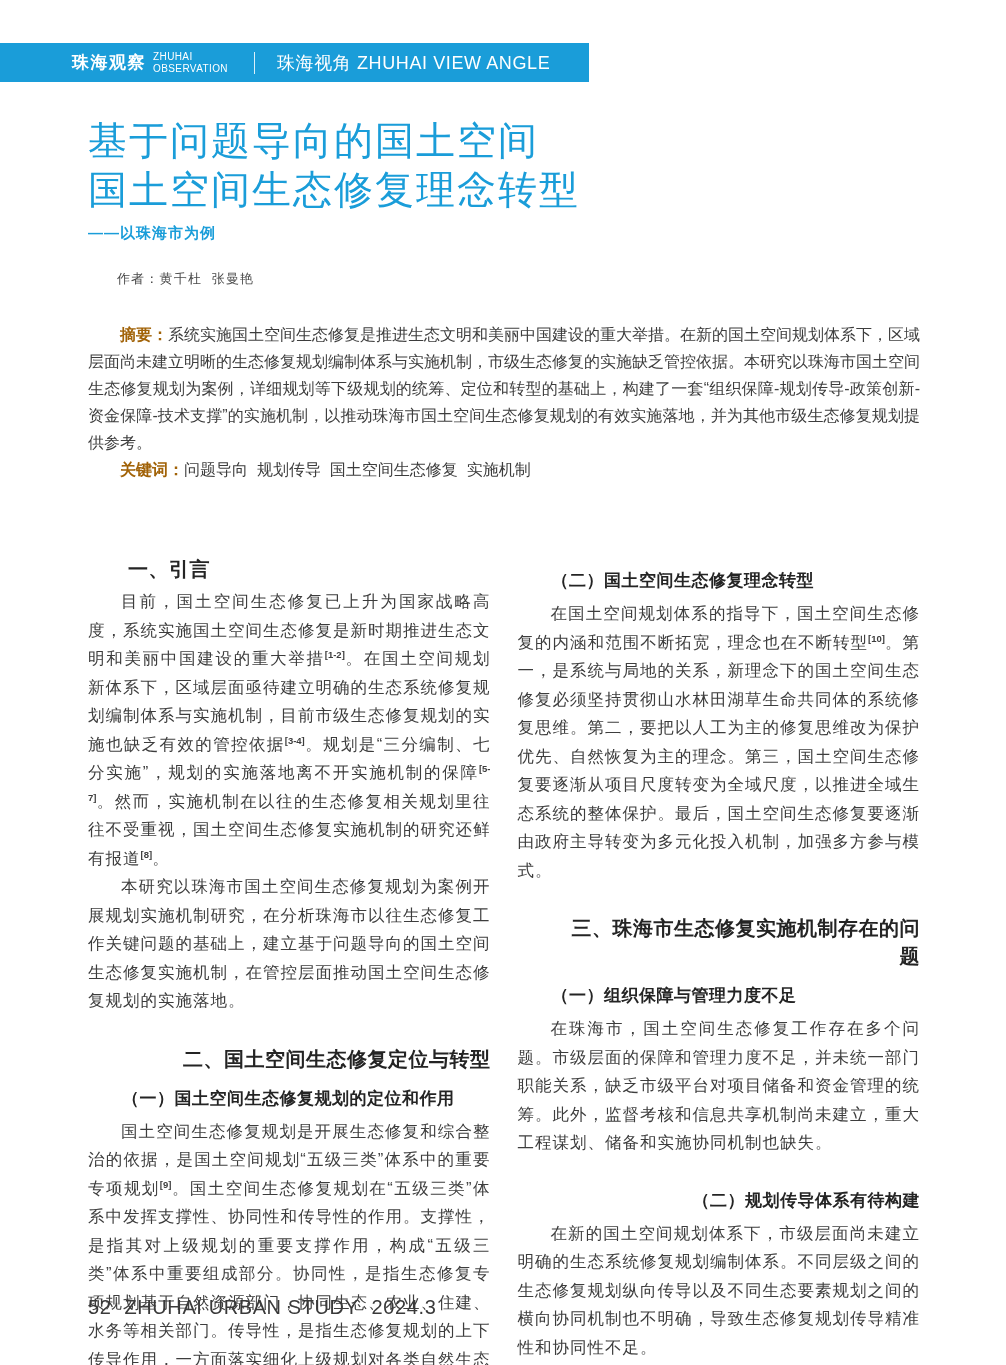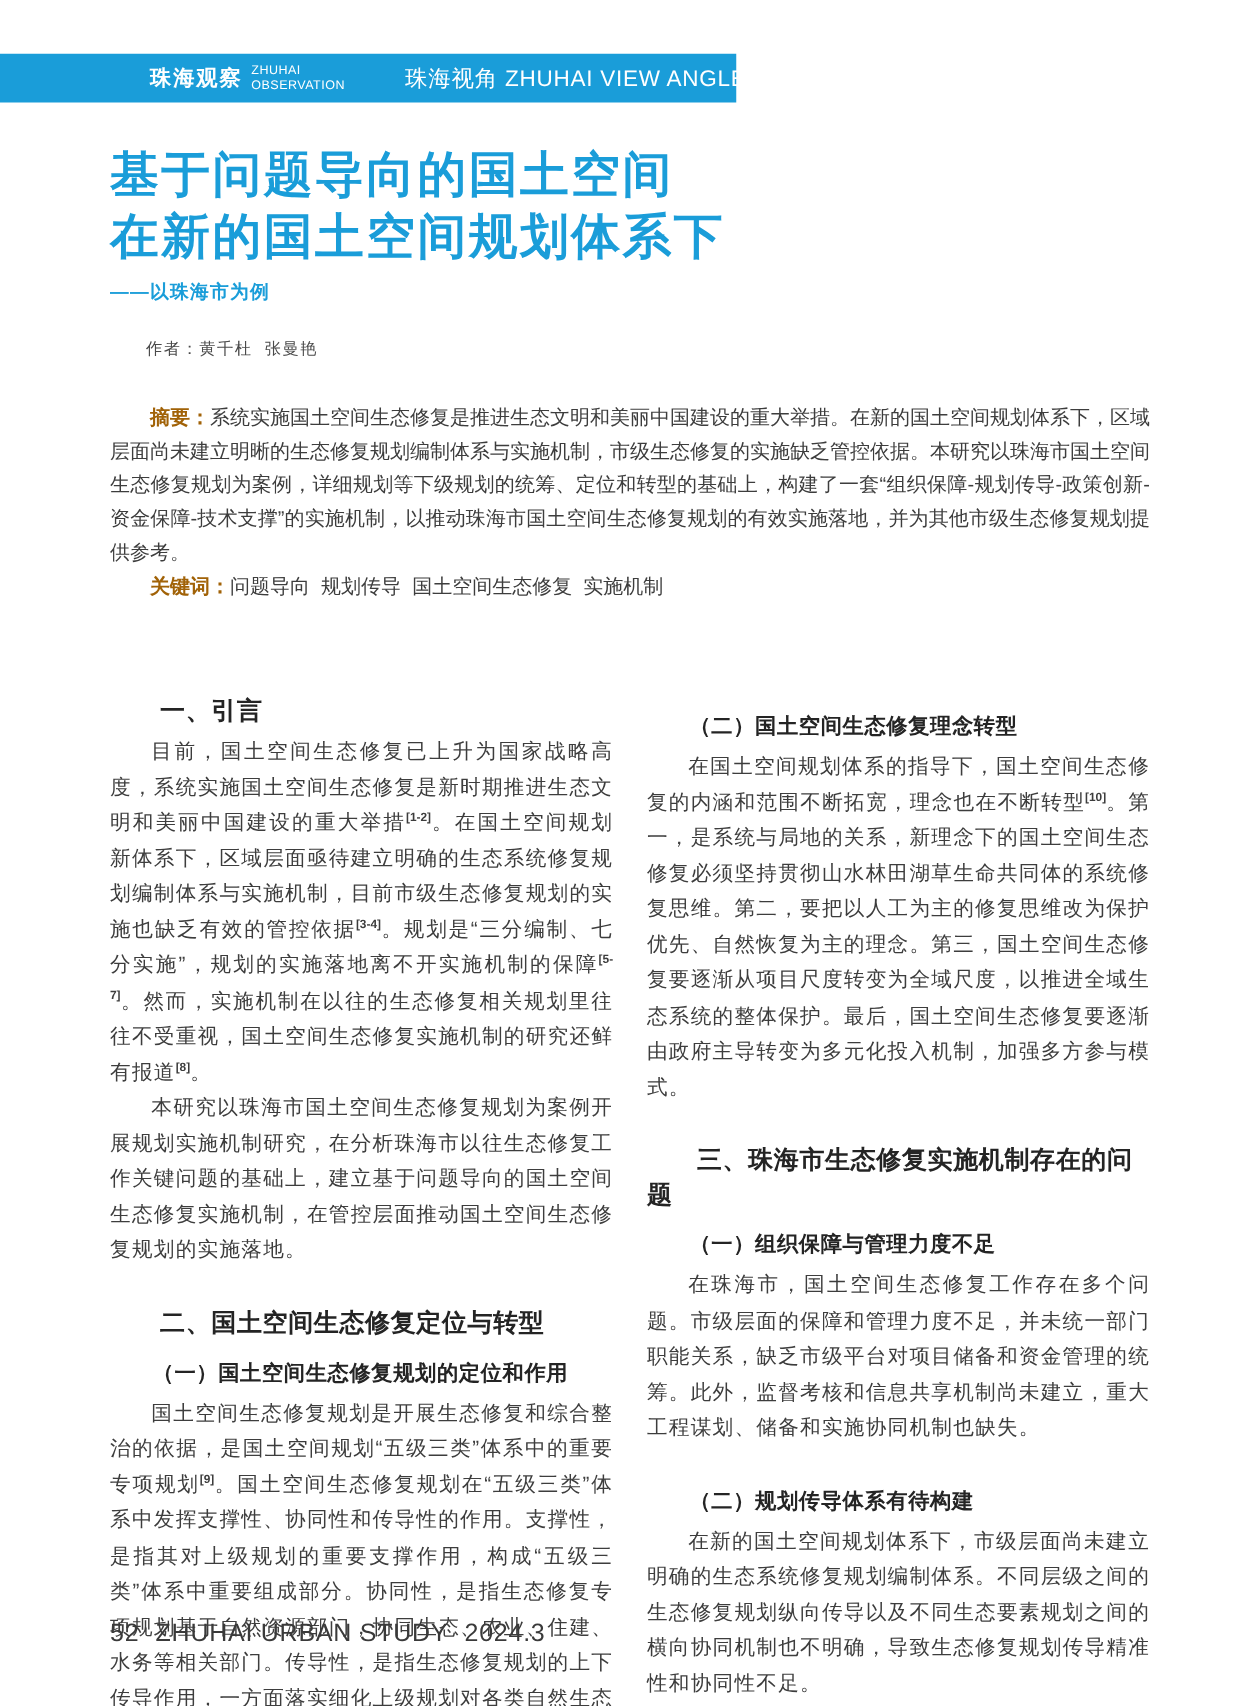--- a/index.html
+++ b/index.html
@@ -12,33 +12,33 @@
     font-family:"Liberation Sans","DejaVu Sans",sans-serif;
     color:#3d3d3d;
     overflow:hidden;
   }
   
   .banner {
     position:absolute; top:43px; left:0;
     width:589px; height:39px;
     background:var(--accent,#1a9dd9);
     display:flex; align-items:center;
-    padding-left:120px;
+    padding-left:72px;
     color:#ffffff;
   }
   .brand-cn { font-size:17px; font-weight:bold; letter-spacing:1.5px; white-space:nowrap; }
   .brand-en { font-size:10px; line-height:1.12; margin-left:7px; letter-spacing:0.4px; }
   .banner-divider { width:1px; height:22px; background:rgba(255,255,255,0.85); margin:0 22px 0 26px; }
   .section-title { font-size:18px; letter-spacing:0.6px; white-space:nowrap; }
   
   .content { position:absolute; top:0; left:0; width:1006px; padding:116px 86px 0 88px; }
   .title-line {
     color:var(--accent,#1a9dd9);
     font-size:39px; line-height:49px;
-    font-weight:bold; letter-spacing:2px;
+    font-weight:normal; letter-spacing:2px;
   }
   .subtitle {
     color:var(--accent,#1a9dd9);
     font-size:15px; font-weight:bold;
     letter-spacing:1px; margin-top:10px;
   }
   .byline { margin-top:12px; font-size:13px; color:#4a4a4a; letter-spacing:1.2px; white-space:pre-wrap; }
   .abstract-block { margin-top:18px; font-size:16px; line-height:27px; text-align:justify; color:#3d3d3d; }
   .abstract-p, .keywords-p { text-indent:2em; }
   .bold-label { font-weight:bold; color:#a16207; }
@@ -54,21 +54,21 @@
   .sec-h2 {
     font-size:17px; font-weight:bold; color:#242424;
     text-indent:2em; letter-spacing:0.5px;
     line-height:28px; margin-top:12px; margin-bottom:4px;
   }
   .body-p {
     font-size:16.5px; line-height:28.5px;
     text-align:justify; text-indent:2em;
     letter-spacing:1px; color:#3d3d3d;
   }
-  .gap-before { margin-top:30px; }
+  .gap-before { margin-top:30px;text-align:right; }
   sup.ref { font-size:9.5px; font-weight:bold; letter-spacing:0; line-height:0; vertical-align:super; }
   
   .footer {
     position:absolute; left:88px; top:1296px;
     font-size:20px; color:#3a3a3a; letter-spacing:0.6px;
     display:flex; gap:13px; align-items:baseline;
   }
 </style>
 </head>
 <body>
@@ -85,21 +85,21 @@
     <span class="section-title">
       <span>珠海视角</span>
       <span>ZHUHAI VIEW ANGLE</span>
     </span>
   </div>
 
   <div class="content">
 
     <div>
       <div class="title-line">基于问题导向的国土空间</div>
-      <div class="title-line">在新的国土空间规划体系下</div>
+      <div class="title-line">国土空间生态修复理念转型</div>
     </div>
     <div class="subtitle">——以珠海市为例</div>
 
     <div class="byline">
       <span>作者：</span><span>黄千杜  张曼艳</span>
     </div>
 
     <div class="abstract-block">
       <p class="abstract-p"><span class="bold-label">摘要：</span><span>系统实施国土空间生态修复是推进生态文明和美丽中国建设的重大举措。在新的国土空间规划体系下，区域层面尚未建立明晰的生态修复规划编制体系与实施机制，市级生态修复的实施缺乏管控依据。本研究以珠海市国土空间生态修复规划为案例，详细规划等下级规划的统筹、定位和转型的基础上，构建了一套“组织保障-规划传导-政策创新-资金保障-技术支撑”的实施机制，以推动珠海市国土空间生态修复规划的有效实施落地，并为其他市级生态修复规划提供参考。</span></p>
       <p class="keywords-p"><span class="bold-label">关键词：</span><span class="keywords-text">问题导向  规划传导  国土空间生态修复  实施机制</span></p>

